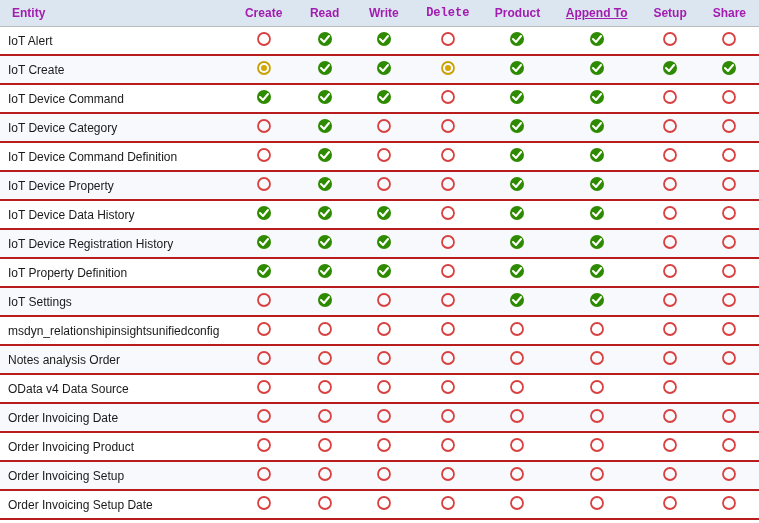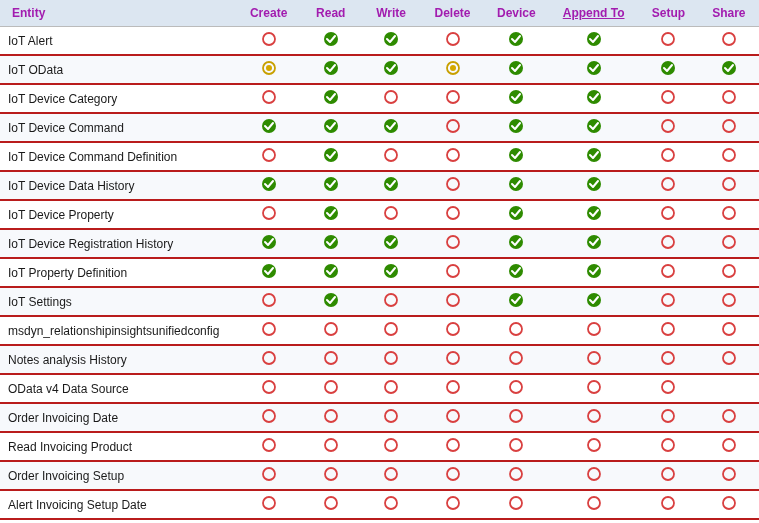--- a/index.html
+++ b/index.html
@@ -32,22 +32,22 @@
 <body>
 
 <div class="table-container">
   <table>
     <thead>
       <tr>
       <th style="min-width: 200px;">Entity</th>
           <th style="min-width: 58px;">Create</th>
           <th style="min-width: 58px;">Read</th>
           <th style="min-width: 58px;">Write</th>
-          <th style="min-width: 58px;">Delete</th>
-          <th style="min-width: 58px;">Device</th>
+          <th style="min-width: 58px; font-family: Liberation Mono, monospace;">Delete</th>
+          <th style="min-width: 58px;">Product</th>
           <th style="min-width: 58px; text-decoration: underline;">Append To</th>
           <th style="min-width: 58px;">Setup</th>
           <th style="min-width: 58px;">Share</th>
         </tr>
     </thead>
     <tbody>
     <tr>
           <td><span class="entity-name">IoT Alert</span></td>
           <td><span><svg width="16" height="16" viewBox="0 0 16 16">
                 <circle cx="8" cy="8" r="6" stroke="#d94040" stroke-width="1.8" fill="none"></circle>
@@ -72,21 +72,21 @@
                 <polyline points="4,8 7,11 12,5" stroke="white" stroke-width="2" fill="none" stroke-linecap="round" stroke-linejoin="round"></polyline>
               </svg></span></td>
           <td><span><svg width="16" height="16" viewBox="0 0 16 16">
                 <circle cx="8" cy="8" r="6" stroke="#d94040" stroke-width="1.8" fill="none"></circle>
               </svg></span></td>
           <td><span><svg width="16" height="16" viewBox="0 0 16 16">
                 <circle cx="8" cy="8" r="6" stroke="#d94040" stroke-width="1.8" fill="none"></circle>
               </svg></span></td>
         </tr>
         <tr>
-          <td><span class="entity-name">IoT OData</span></td>
+          <td><span class="entity-name">IoT Create</span></td>
           <td><span><svg width="16" height="16" viewBox="0 0 16 16">
                 <circle cx="8" cy="8" r="6" stroke="#c8a000" stroke-width="1.8" fill="none"></circle>
                 <circle cx="8" cy="8" r="3" fill="#d4a800"></circle>
               </svg></span></td>
           <td><span><svg width="16" height="16" viewBox="0 0 16 16">
                 <circle cx="8" cy="8" r="7" fill="#2e8b00"></circle>
                 <polyline points="4,8 7,11 12,5" stroke="white" stroke-width="2" fill="none" stroke-linecap="round" stroke-linejoin="round"></polyline>
               </svg></span></td>
           <td><span><svg width="16" height="16" viewBox="0 0 16 16">
                 <circle cx="8" cy="8" r="7" fill="#2e8b00"></circle>
@@ -107,20 +107,52 @@
           <td><span><svg width="16" height="16" viewBox="0 0 16 16">
                 <circle cx="8" cy="8" r="7" fill="#2e8b00"></circle>
                 <polyline points="4,8 7,11 12,5" stroke="white" stroke-width="2" fill="none" stroke-linecap="round" stroke-linejoin="round"></polyline>
               </svg></span></td>
           <td><span><svg width="16" height="16" viewBox="0 0 16 16">
                 <circle cx="8" cy="8" r="7" fill="#2e8b00"></circle>
                 <polyline points="4,8 7,11 12,5" stroke="white" stroke-width="2" fill="none" stroke-linecap="round" stroke-linejoin="round"></polyline>
               </svg></span></td>
         </tr>
         <tr>
+          <td><span class="entity-name">IoT Device Command</span></td>
+          <td><span><svg width="16" height="16" viewBox="0 0 16 16">
+                <circle cx="8" cy="8" r="7" fill="#2e8b00"></circle>
+                <polyline points="4,8 7,11 12,5" stroke="white" stroke-width="2" fill="none" stroke-linecap="round" stroke-linejoin="round"></polyline>
+              </svg></span></td>
+          <td><span><svg width="16" height="16" viewBox="0 0 16 16">
+                <circle cx="8" cy="8" r="7" fill="#2e8b00"></circle>
+                <polyline points="4,8 7,11 12,5" stroke="white" stroke-width="2" fill="none" stroke-linecap="round" stroke-linejoin="round"></polyline>
+              </svg></span></td>
+          <td><span><svg width="16" height="16" viewBox="0 0 16 16">
+                <circle cx="8" cy="8" r="7" fill="#2e8b00"></circle>
+                <polyline points="4,8 7,11 12,5" stroke="white" stroke-width="2" fill="none" stroke-linecap="round" stroke-linejoin="round"></polyline>
+              </svg></span></td>
+          <td><span><svg width="16" height="16" viewBox="0 0 16 16">
+                <circle cx="8" cy="8" r="6" stroke="#d94040" stroke-width="1.8" fill="none"></circle>
+              </svg></span></td>
+          <td><span><svg width="16" height="16" viewBox="0 0 16 16">
+                <circle cx="8" cy="8" r="7" fill="#2e8b00"></circle>
+                <polyline points="4,8 7,11 12,5" stroke="white" stroke-width="2" fill="none" stroke-linecap="round" stroke-linejoin="round"></polyline>
+              </svg></span></td>
+          <td><span><svg width="16" height="16" viewBox="0 0 16 16">
+                <circle cx="8" cy="8" r="7" fill="#2e8b00"></circle>
+                <polyline points="4,8 7,11 12,5" stroke="white" stroke-width="2" fill="none" stroke-linecap="round" stroke-linejoin="round"></polyline>
+              </svg></span></td>
+          <td><span><svg width="16" height="16" viewBox="0 0 16 16">
+                <circle cx="8" cy="8" r="6" stroke="#d94040" stroke-width="1.8" fill="none"></circle>
+              </svg></span></td>
+          <td><span><svg width="16" height="16" viewBox="0 0 16 16">
+                <circle cx="8" cy="8" r="6" stroke="#d94040" stroke-width="1.8" fill="none"></circle>
+              </svg></span></td>
+        </tr>
+        <tr>
           <td><span class="entity-name">IoT Device Category</span></td>
           <td><span><svg width="16" height="16" viewBox="0 0 16 16">
                 <circle cx="8" cy="8" r="6" stroke="#d94040" stroke-width="1.8" fill="none"></circle>
               </svg></span></td>
           <td><span><svg width="16" height="16" viewBox="0 0 16 16">
                 <circle cx="8" cy="8" r="7" fill="#2e8b00"></circle>
                 <polyline points="4,8 7,11 12,5" stroke="white" stroke-width="2" fill="none" stroke-linecap="round" stroke-linejoin="round"></polyline>
               </svg></span></td>
           <td><span><svg width="16" height="16" viewBox="0 0 16 16">
                 <circle cx="8" cy="8" r="6" stroke="#d94040" stroke-width="1.8" fill="none"></circle>
@@ -137,52 +169,20 @@
                 <polyline points="4,8 7,11 12,5" stroke="white" stroke-width="2" fill="none" stroke-linecap="round" stroke-linejoin="round"></polyline>
               </svg></span></td>
           <td><span><svg width="16" height="16" viewBox="0 0 16 16">
                 <circle cx="8" cy="8" r="6" stroke="#d94040" stroke-width="1.8" fill="none"></circle>
               </svg></span></td>
           <td><span><svg width="16" height="16" viewBox="0 0 16 16">
                 <circle cx="8" cy="8" r="6" stroke="#d94040" stroke-width="1.8" fill="none"></circle>
               </svg></span></td>
         </tr>
         <tr>
-          <td><span class="entity-name">IoT Device Command</span></td>
-          <td><span><svg width="16" height="16" viewBox="0 0 16 16">
-                <circle cx="8" cy="8" r="7" fill="#2e8b00"></circle>
-                <polyline points="4,8 7,11 12,5" stroke="white" stroke-width="2" fill="none" stroke-linecap="round" stroke-linejoin="round"></polyline>
-              </svg></span></td>
-          <td><span><svg width="16" height="16" viewBox="0 0 16 16">
-                <circle cx="8" cy="8" r="7" fill="#2e8b00"></circle>
-                <polyline points="4,8 7,11 12,5" stroke="white" stroke-width="2" fill="none" stroke-linecap="round" stroke-linejoin="round"></polyline>
-              </svg></span></td>
-          <td><span><svg width="16" height="16" viewBox="0 0 16 16">
-                <circle cx="8" cy="8" r="7" fill="#2e8b00"></circle>
-                <polyline points="4,8 7,11 12,5" stroke="white" stroke-width="2" fill="none" stroke-linecap="round" stroke-linejoin="round"></polyline>
-              </svg></span></td>
-          <td><span><svg width="16" height="16" viewBox="0 0 16 16">
-                <circle cx="8" cy="8" r="6" stroke="#d94040" stroke-width="1.8" fill="none"></circle>
-              </svg></span></td>
-          <td><span><svg width="16" height="16" viewBox="0 0 16 16">
-                <circle cx="8" cy="8" r="7" fill="#2e8b00"></circle>
-                <polyline points="4,8 7,11 12,5" stroke="white" stroke-width="2" fill="none" stroke-linecap="round" stroke-linejoin="round"></polyline>
-              </svg></span></td>
-          <td><span><svg width="16" height="16" viewBox="0 0 16 16">
-                <circle cx="8" cy="8" r="7" fill="#2e8b00"></circle>
-                <polyline points="4,8 7,11 12,5" stroke="white" stroke-width="2" fill="none" stroke-linecap="round" stroke-linejoin="round"></polyline>
-              </svg></span></td>
-          <td><span><svg width="16" height="16" viewBox="0 0 16 16">
-                <circle cx="8" cy="8" r="6" stroke="#d94040" stroke-width="1.8" fill="none"></circle>
-              </svg></span></td>
-          <td><span><svg width="16" height="16" viewBox="0 0 16 16">
-                <circle cx="8" cy="8" r="6" stroke="#d94040" stroke-width="1.8" fill="none"></circle>
-              </svg></span></td>
-        </tr>
-        <tr>
           <td><span class="entity-name">IoT Device Command Definition</span></td>
           <td><span><svg width="16" height="16" viewBox="0 0 16 16">
                 <circle cx="8" cy="8" r="6" stroke="#d94040" stroke-width="1.8" fill="none"></circle>
               </svg></span></td>
           <td><span><svg width="16" height="16" viewBox="0 0 16 16">
                 <circle cx="8" cy="8" r="7" fill="#2e8b00"></circle>
                 <polyline points="4,8 7,11 12,5" stroke="white" stroke-width="2" fill="none" stroke-linecap="round" stroke-linejoin="round"></polyline>
               </svg></span></td>
           <td><span><svg width="16" height="16" viewBox="0 0 16 16">
                 <circle cx="8" cy="8" r="6" stroke="#d94040" stroke-width="1.8" fill="none"></circle>
@@ -199,20 +199,50 @@
                 <polyline points="4,8 7,11 12,5" stroke="white" stroke-width="2" fill="none" stroke-linecap="round" stroke-linejoin="round"></polyline>
               </svg></span></td>
           <td><span><svg width="16" height="16" viewBox="0 0 16 16">
                 <circle cx="8" cy="8" r="6" stroke="#d94040" stroke-width="1.8" fill="none"></circle>
               </svg></span></td>
           <td><span><svg width="16" height="16" viewBox="0 0 16 16">
                 <circle cx="8" cy="8" r="6" stroke="#d94040" stroke-width="1.8" fill="none"></circle>
               </svg></span></td>
         </tr>
         <tr>
+          <td><span class="entity-name">IoT Device Property</span></td>
+          <td><span><svg width="16" height="16" viewBox="0 0 16 16">
+                <circle cx="8" cy="8" r="6" stroke="#d94040" stroke-width="1.8" fill="none"></circle>
+              </svg></span></td>
+          <td><span><svg width="16" height="16" viewBox="0 0 16 16">
+                <circle cx="8" cy="8" r="7" fill="#2e8b00"></circle>
+                <polyline points="4,8 7,11 12,5" stroke="white" stroke-width="2" fill="none" stroke-linecap="round" stroke-linejoin="round"></polyline>
+              </svg></span></td>
+          <td><span><svg width="16" height="16" viewBox="0 0 16 16">
+                <circle cx="8" cy="8" r="6" stroke="#d94040" stroke-width="1.8" fill="none"></circle>
+              </svg></span></td>
+          <td><span><svg width="16" height="16" viewBox="0 0 16 16">
+                <circle cx="8" cy="8" r="6" stroke="#d94040" stroke-width="1.8" fill="none"></circle>
+              </svg></span></td>
+          <td><span><svg width="16" height="16" viewBox="0 0 16 16">
+                <circle cx="8" cy="8" r="7" fill="#2e8b00"></circle>
+                <polyline points="4,8 7,11 12,5" stroke="white" stroke-width="2" fill="none" stroke-linecap="round" stroke-linejoin="round"></polyline>
+              </svg></span></td>
+          <td><span><svg width="16" height="16" viewBox="0 0 16 16">
+                <circle cx="8" cy="8" r="7" fill="#2e8b00"></circle>
+                <polyline points="4,8 7,11 12,5" stroke="white" stroke-width="2" fill="none" stroke-linecap="round" stroke-linejoin="round"></polyline>
+              </svg></span></td>
+          <td><span><svg width="16" height="16" viewBox="0 0 16 16">
+                <circle cx="8" cy="8" r="6" stroke="#d94040" stroke-width="1.8" fill="none"></circle>
+              </svg></span></td>
+          <td><span><svg width="16" height="16" viewBox="0 0 16 16">
+                <circle cx="8" cy="8" r="6" stroke="#d94040" stroke-width="1.8" fill="none"></circle>
+              </svg></span></td>
+        </tr>
+        <tr>
           <td><span class="entity-name">IoT Device Data History</span></td>
           <td><span><svg width="16" height="16" viewBox="0 0 16 16">
                 <circle cx="8" cy="8" r="7" fill="#2e8b00"></circle>
                 <polyline points="4,8 7,11 12,5" stroke="white" stroke-width="2" fill="none" stroke-linecap="round" stroke-linejoin="round"></polyline>
               </svg></span></td>
           <td><span><svg width="16" height="16" viewBox="0 0 16 16">
                 <circle cx="8" cy="8" r="7" fill="#2e8b00"></circle>
                 <polyline points="4,8 7,11 12,5" stroke="white" stroke-width="2" fill="none" stroke-linecap="round" stroke-linejoin="round"></polyline>
               </svg></span></td>
           <td><span><svg width="16" height="16" viewBox="0 0 16 16">
@@ -231,50 +261,20 @@
                 <polyline points="4,8 7,11 12,5" stroke="white" stroke-width="2" fill="none" stroke-linecap="round" stroke-linejoin="round"></polyline>
               </svg></span></td>
           <td><span><svg width="16" height="16" viewBox="0 0 16 16">
                 <circle cx="8" cy="8" r="6" stroke="#d94040" stroke-width="1.8" fill="none"></circle>
               </svg></span></td>
           <td><span><svg width="16" height="16" viewBox="0 0 16 16">
                 <circle cx="8" cy="8" r="6" stroke="#d94040" stroke-width="1.8" fill="none"></circle>
               </svg></span></td>
         </tr>
         <tr>
-          <td><span class="entity-name">IoT Device Property</span></td>
-          <td><span><svg width="16" height="16" viewBox="0 0 16 16">
-                <circle cx="8" cy="8" r="6" stroke="#d94040" stroke-width="1.8" fill="none"></circle>
-              </svg></span></td>
-          <td><span><svg width="16" height="16" viewBox="0 0 16 16">
-                <circle cx="8" cy="8" r="7" fill="#2e8b00"></circle>
-                <polyline points="4,8 7,11 12,5" stroke="white" stroke-width="2" fill="none" stroke-linecap="round" stroke-linejoin="round"></polyline>
-              </svg></span></td>
-          <td><span><svg width="16" height="16" viewBox="0 0 16 16">
-                <circle cx="8" cy="8" r="6" stroke="#d94040" stroke-width="1.8" fill="none"></circle>
-              </svg></span></td>
-          <td><span><svg width="16" height="16" viewBox="0 0 16 16">
-                <circle cx="8" cy="8" r="6" stroke="#d94040" stroke-width="1.8" fill="none"></circle>
-              </svg></span></td>
-          <td><span><svg width="16" height="16" viewBox="0 0 16 16">
-                <circle cx="8" cy="8" r="7" fill="#2e8b00"></circle>
-                <polyline points="4,8 7,11 12,5" stroke="white" stroke-width="2" fill="none" stroke-linecap="round" stroke-linejoin="round"></polyline>
-              </svg></span></td>
-          <td><span><svg width="16" height="16" viewBox="0 0 16 16">
-                <circle cx="8" cy="8" r="7" fill="#2e8b00"></circle>
-                <polyline points="4,8 7,11 12,5" stroke="white" stroke-width="2" fill="none" stroke-linecap="round" stroke-linejoin="round"></polyline>
-              </svg></span></td>
-          <td><span><svg width="16" height="16" viewBox="0 0 16 16">
-                <circle cx="8" cy="8" r="6" stroke="#d94040" stroke-width="1.8" fill="none"></circle>
-              </svg></span></td>
-          <td><span><svg width="16" height="16" viewBox="0 0 16 16">
-                <circle cx="8" cy="8" r="6" stroke="#d94040" stroke-width="1.8" fill="none"></circle>
-              </svg></span></td>
-        </tr>
-        <tr>
           <td><span class="entity-name">IoT Device Registration History</span></td>
           <td><span><svg width="16" height="16" viewBox="0 0 16 16">
                 <circle cx="8" cy="8" r="7" fill="#2e8b00"></circle>
                 <polyline points="4,8 7,11 12,5" stroke="white" stroke-width="2" fill="none" stroke-linecap="round" stroke-linejoin="round"></polyline>
               </svg></span></td>
           <td><span><svg width="16" height="16" viewBox="0 0 16 16">
                 <circle cx="8" cy="8" r="7" fill="#2e8b00"></circle>
                 <polyline points="4,8 7,11 12,5" stroke="white" stroke-width="2" fill="none" stroke-linecap="round" stroke-linejoin="round"></polyline>
               </svg></span></td>
           <td><span><svg width="16" height="16" viewBox="0 0 16 16">
@@ -382,21 +382,21 @@
                 <circle cx="8" cy="8" r="6" stroke="#d94040" stroke-width="1.8" fill="none"></circle>
               </svg></span></td>
           <td><span><svg width="16" height="16" viewBox="0 0 16 16">
                 <circle cx="8" cy="8" r="6" stroke="#d94040" stroke-width="1.8" fill="none"></circle>
               </svg></span></td>
           <td><span><svg width="16" height="16" viewBox="0 0 16 16">
                 <circle cx="8" cy="8" r="6" stroke="#d94040" stroke-width="1.8" fill="none"></circle>
               </svg></span></td>
         </tr>
         <tr>
-          <td><span class="entity-name">Notes analysis History</span></td>
+          <td><span class="entity-name">Notes analysis Order</span></td>
           <td><span><svg width="16" height="16" viewBox="0 0 16 16">
                 <circle cx="8" cy="8" r="6" stroke="#d94040" stroke-width="1.8" fill="none"></circle>
               </svg></span></td>
           <td><span><svg width="16" height="16" viewBox="0 0 16 16">
                 <circle cx="8" cy="8" r="6" stroke="#d94040" stroke-width="1.8" fill="none"></circle>
               </svg></span></td>
           <td><span><svg width="16" height="16" viewBox="0 0 16 16">
                 <circle cx="8" cy="8" r="6" stroke="#d94040" stroke-width="1.8" fill="none"></circle>
               </svg></span></td>
           <td><span><svg width="16" height="16" viewBox="0 0 16 16">
@@ -461,21 +461,21 @@
                 <circle cx="8" cy="8" r="6" stroke="#d94040" stroke-width="1.8" fill="none"></circle>
               </svg></span></td>
           <td><span><svg width="16" height="16" viewBox="0 0 16 16">
                 <circle cx="8" cy="8" r="6" stroke="#d94040" stroke-width="1.8" fill="none"></circle>
               </svg></span></td>
           <td><span><svg width="16" height="16" viewBox="0 0 16 16">
                 <circle cx="8" cy="8" r="6" stroke="#d94040" stroke-width="1.8" fill="none"></circle>
               </svg></span></td>
         </tr>
         <tr>
-          <td><span class="entity-name">Read Invoicing Product</span></td>
+          <td><span class="entity-name">Order Invoicing Product</span></td>
           <td><span><svg width="16" height="16" viewBox="0 0 16 16">
                 <circle cx="8" cy="8" r="6" stroke="#d94040" stroke-width="1.8" fill="none"></circle>
               </svg></span></td>
           <td><span><svg width="16" height="16" viewBox="0 0 16 16">
                 <circle cx="8" cy="8" r="6" stroke="#d94040" stroke-width="1.8" fill="none"></circle>
               </svg></span></td>
           <td><span><svg width="16" height="16" viewBox="0 0 16 16">
                 <circle cx="8" cy="8" r="6" stroke="#d94040" stroke-width="1.8" fill="none"></circle>
               </svg></span></td>
           <td><span><svg width="16" height="16" viewBox="0 0 16 16">
@@ -515,21 +515,21 @@
                 <circle cx="8" cy="8" r="6" stroke="#d94040" stroke-width="1.8" fill="none"></circle>
               </svg></span></td>
           <td><span><svg width="16" height="16" viewBox="0 0 16 16">
                 <circle cx="8" cy="8" r="6" stroke="#d94040" stroke-width="1.8" fill="none"></circle>
               </svg></span></td>
           <td><span><svg width="16" height="16" viewBox="0 0 16 16">
                 <circle cx="8" cy="8" r="6" stroke="#d94040" stroke-width="1.8" fill="none"></circle>
               </svg></span></td>
         </tr>
         <tr>
-          <td><span class="entity-name">Alert Invoicing Setup Date</span></td>
+          <td><span class="entity-name">Order Invoicing Setup Date</span></td>
           <td><span><svg width="16" height="16" viewBox="0 0 16 16">
                 <circle cx="8" cy="8" r="6" stroke="#d94040" stroke-width="1.8" fill="none"></circle>
               </svg></span></td>
           <td><span><svg width="16" height="16" viewBox="0 0 16 16">
                 <circle cx="8" cy="8" r="6" stroke="#d94040" stroke-width="1.8" fill="none"></circle>
               </svg></span></td>
           <td><span><svg width="16" height="16" viewBox="0 0 16 16">
                 <circle cx="8" cy="8" r="6" stroke="#d94040" stroke-width="1.8" fill="none"></circle>
               </svg></span></td>
           <td><span><svg width="16" height="16" viewBox="0 0 16 16">

